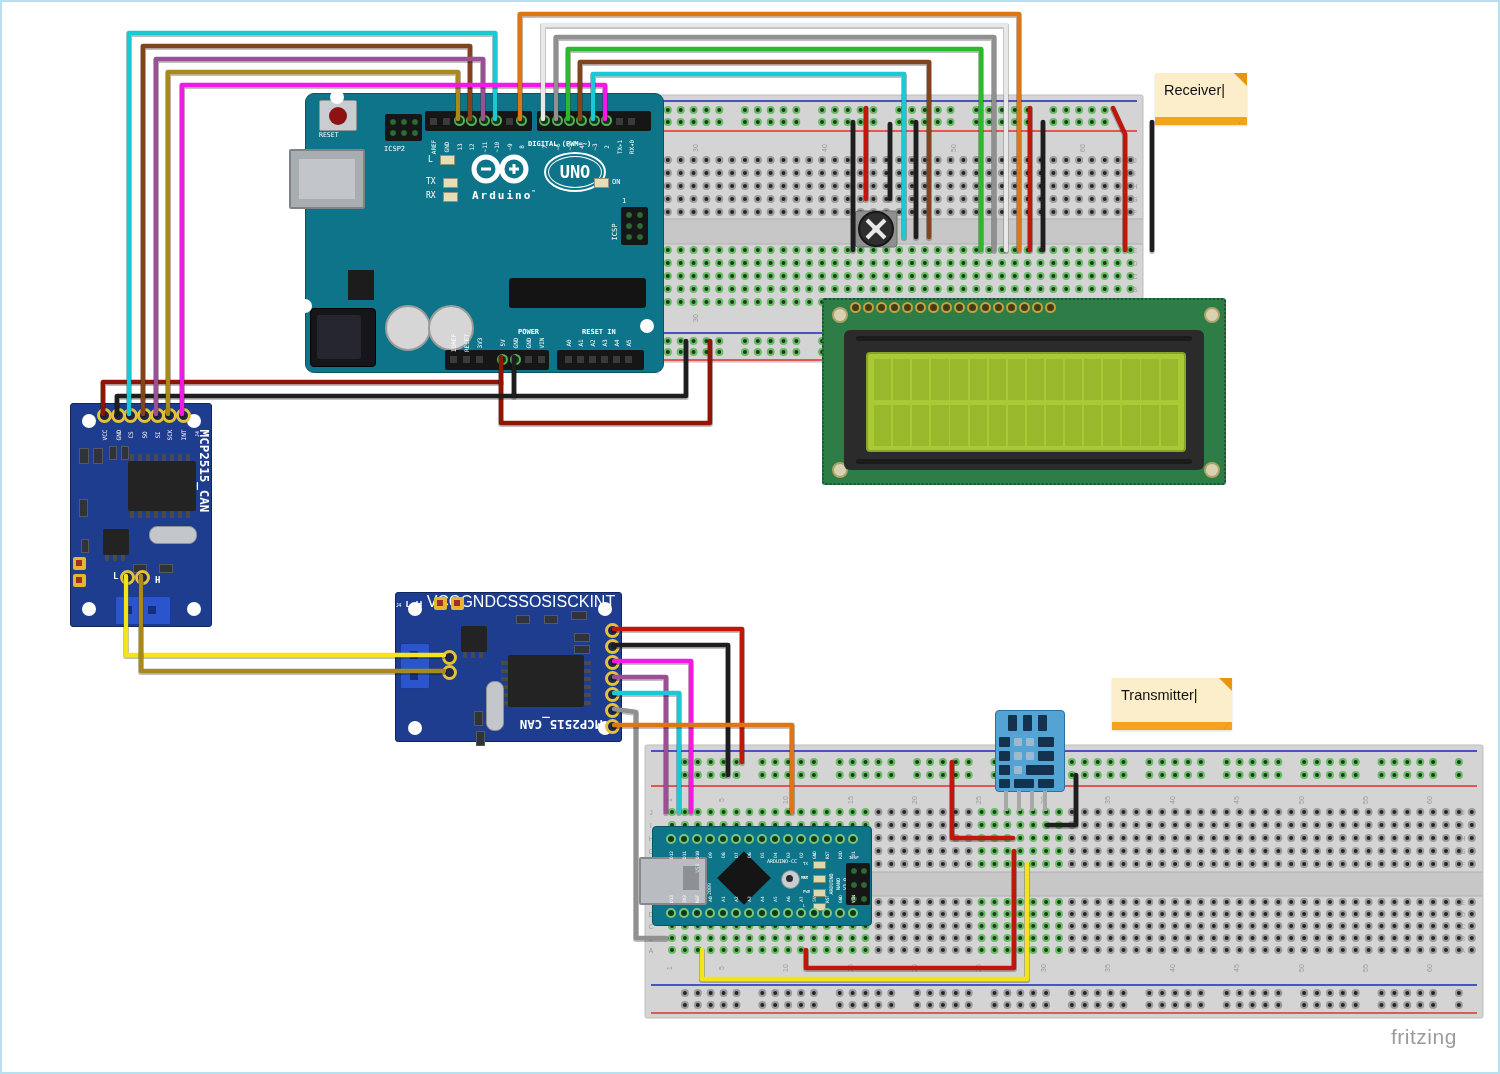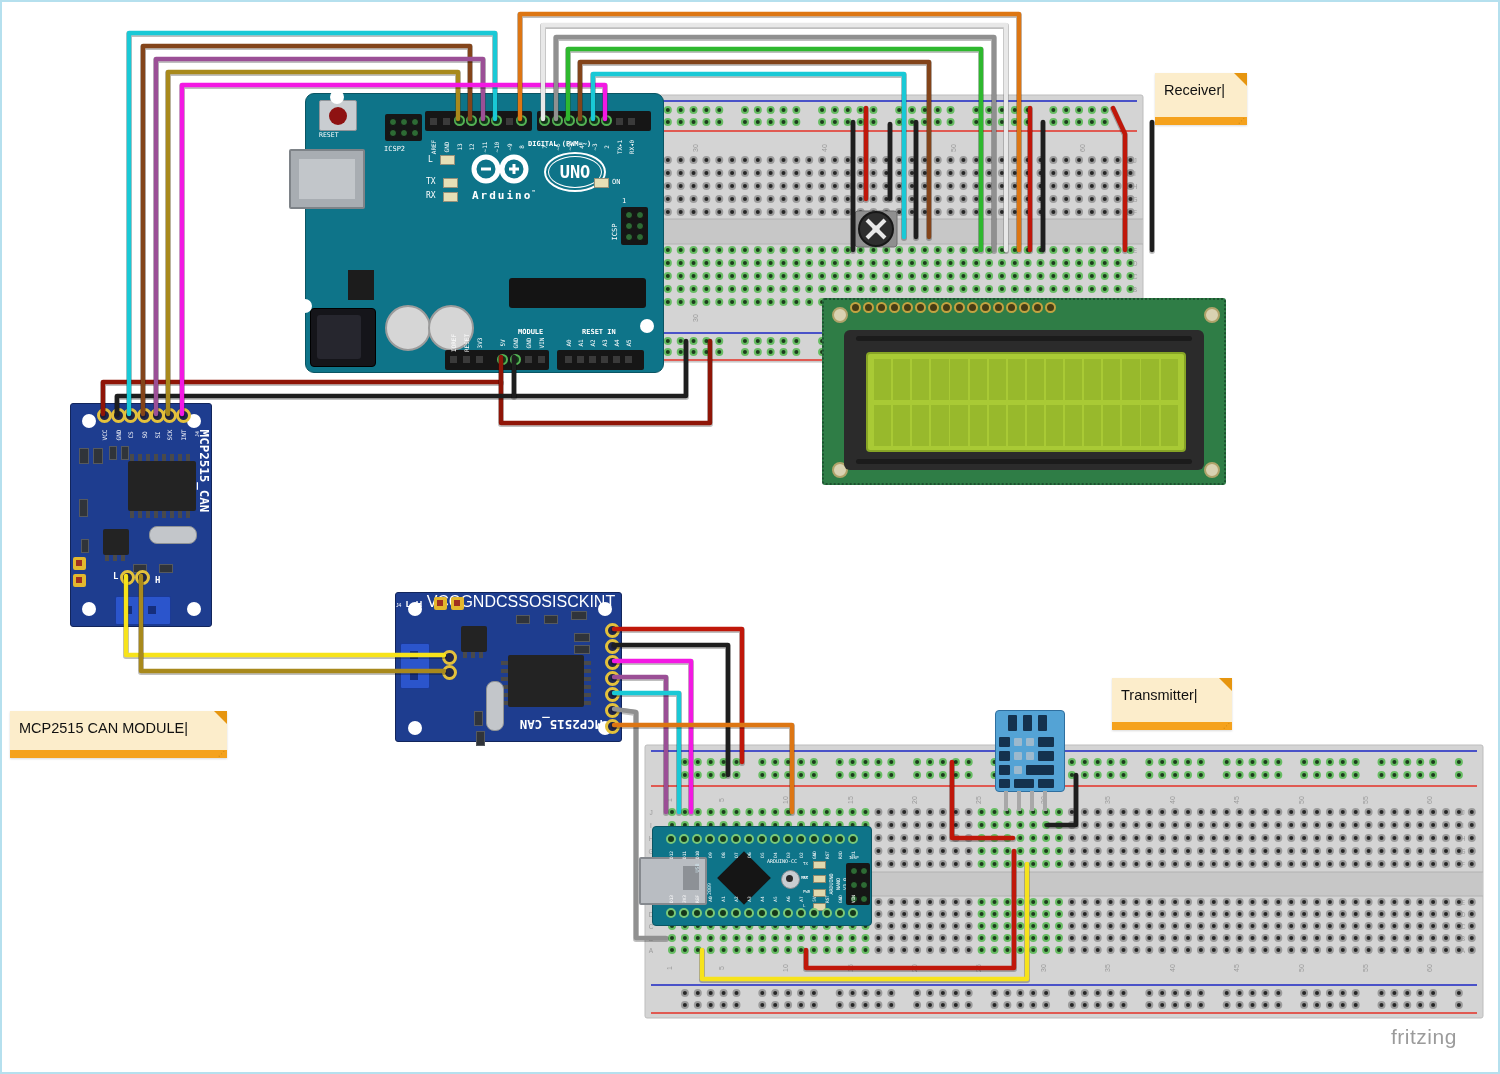--- a/index.html
+++ b/index.html
@@ -1559,21 +1559,21 @@
       <b style="left:4px;top:15px"></b>
         <b style="left:15px;top:15px"></b>
       <b style="left:4px;top:26px"></b>
         <b style="left:15px;top:26px"></b>
     </div>
     <span class="vl" style="left:309px;top:138px;font-size:7px">ICSP</span>
     <div class="bigic"></div>
     <div class="reg"></div>
     <div class="cap" style="left:79px;top:211px"></div>
     <div class="cap" style="left:122px;top:211px"></div>
-    <span class="silk" style="left:212px;top:234px;font-size:7px;font-weight:bold">MODULE</span>
+    <span class="silk" style="left:212px;top:234px;font-size:7px;font-weight:bold">POWER</span>
     <span class="silk" style="left:276px;top:234px;font-size:7px;font-weight:bold">RESET IN</span>
     <div class="hdr" style="left:139px;top:256px;width:104px"></div>
     <div class="hdr" style="left:251px;top:256px;width:87px"></div>
   <div class="pin" style="left: 123.5px; top: 23.5px;"></div>
       <span class="vl" style="left: 127px; top: 53px;">AREF</span>
       <div class="pin" style="left: 136.5px; top: 23.5px;"></div>
       <span class="vl" style="left: 140px; top: 53px;">GND</span>
       <div class="pin" style="left: 149.5px; top: 23.5px;"></div>
       <span class="vl" style="left: 153px; top: 53px;">13</span>
       <div class="pin" style="left: 161.5px; top: 23.5px;"></div>
@@ -1989,27 +1989,20 @@
       <polyline points="702,950 702,979 1027,979 1027,864" fill="none" stroke="#f7e31b" stroke-width="4.4" stroke-linecap="round" stroke-linejoin="round"></polyline>
     </svg>
 
   <div class="note" id="note-receiver" style="left: 1155px; top: 73px; width: 92px; height: 52px; position: absolute;">
     <span class="txt"><span>Receiver</span><span class="cur">|</span></span>
     <div class="fold"></div>
     <div class="bar">
         <span class="grip">⋰</span>
       </div>
   </div>
-  <div class="note" id="note-canmodule" style="left: 10px; top: 711px; width: 217px; height: 47px; position: absolute;">
-    <span class="txt"><span>MCP2515 CAN MODULE</span><span class="cur">|</span></span>
-    <div class="fold"></div>
-    <div class="bar">
-        <span class="grip">⋰</span>
-      </div>
-  </div>
   <div class="note" id="note-transmitter" style="left: 1112px; top: 678px; width: 120px; height: 52px; position: absolute;">
     <span class="txt"><span>Transmitter</span><span class="cur">|</span></span>
     <div class="fold"></div>
     <div class="bar">
         <span class="grip">⋰</span>
       </div>
   </div>
 
   <span class="wm">fritzing</span>
 </div>

